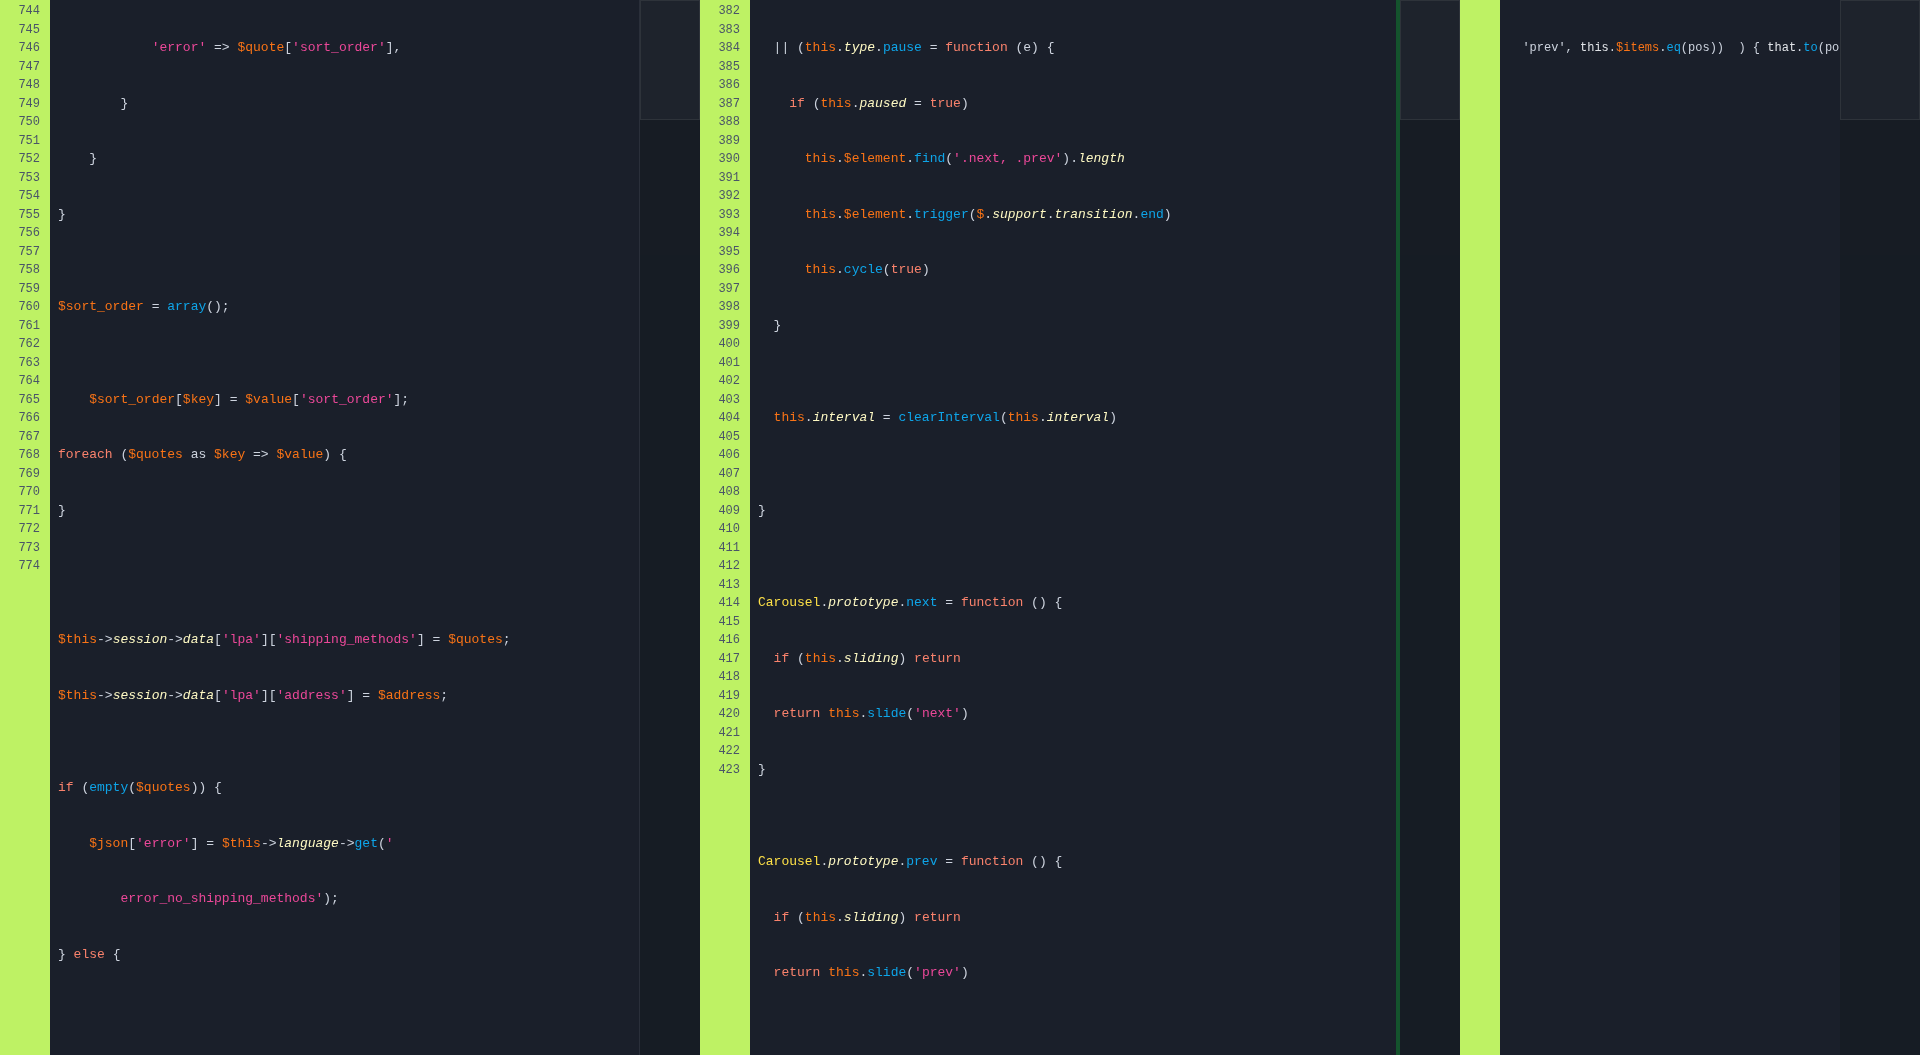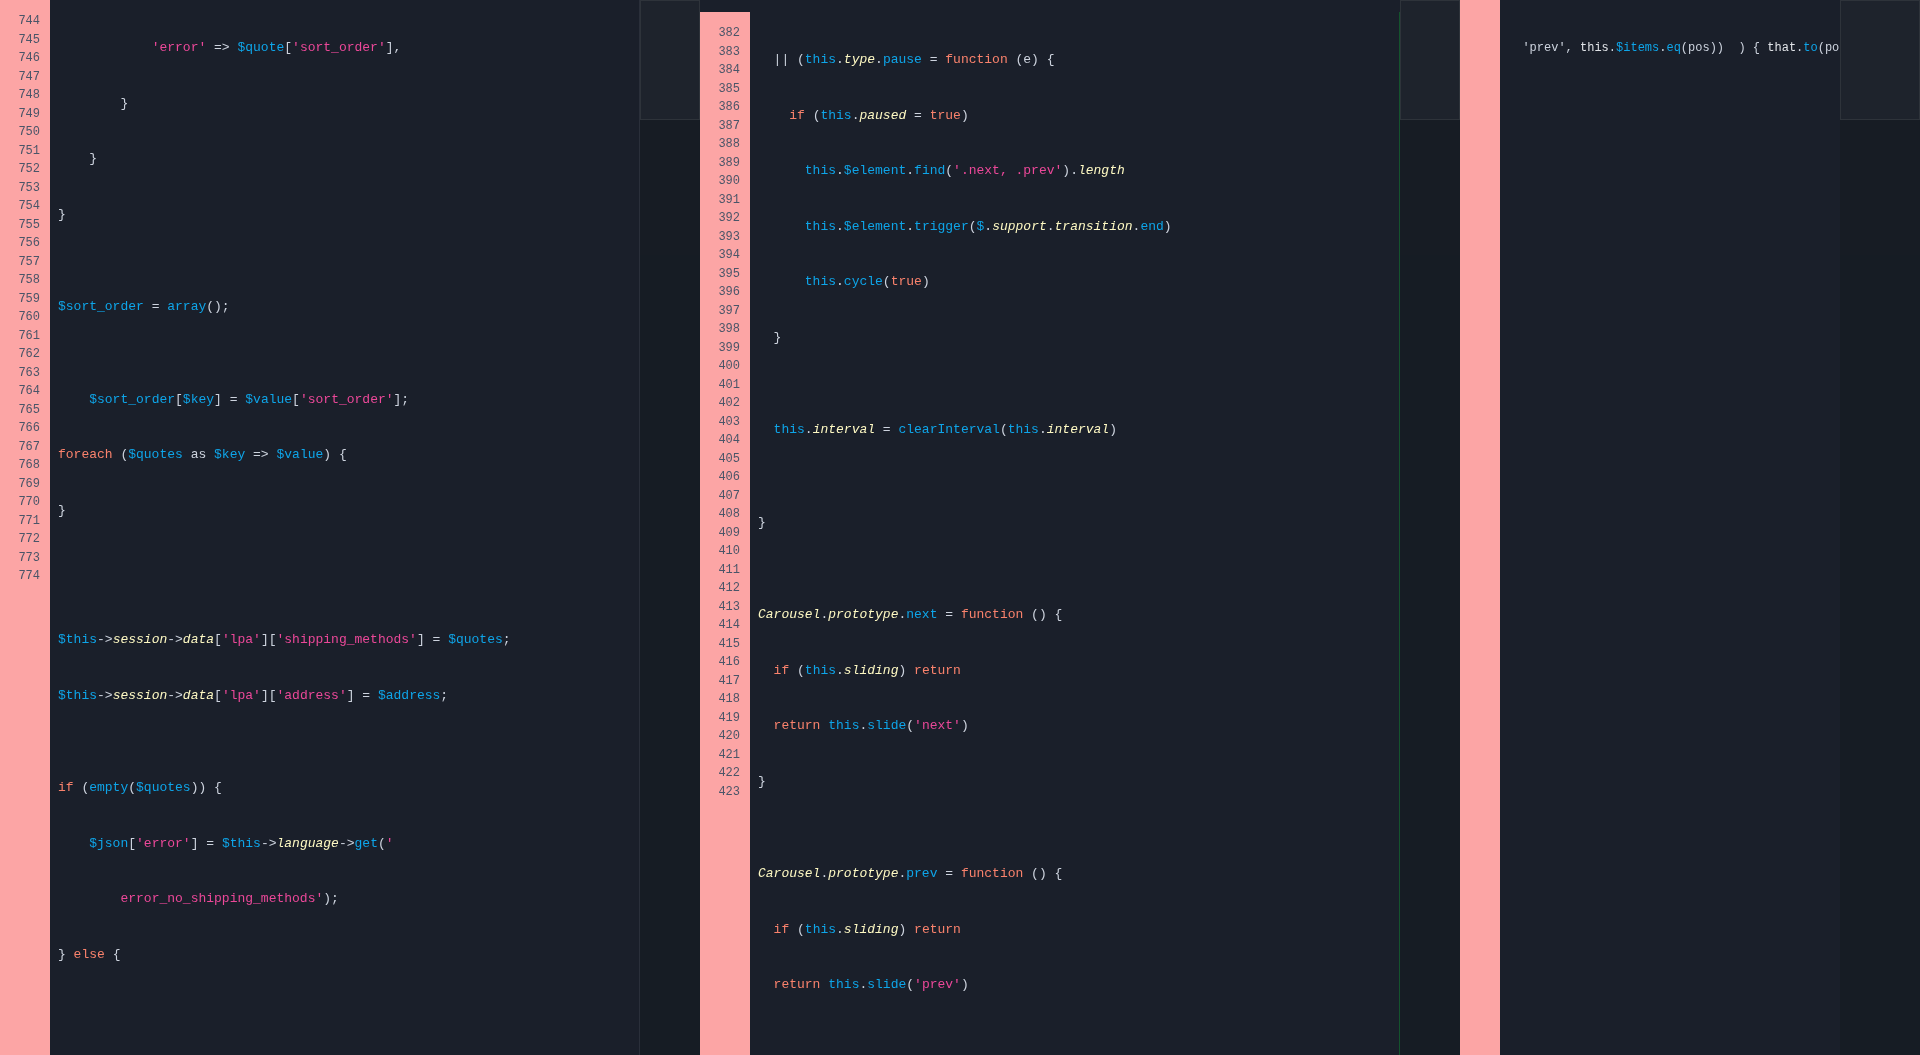--- a/index.html
+++ b/index.html
@@ -26,41 +26,40 @@
       position: relative;
     }
 
     .panel-left {
       width: 640px;
       border-right: 1px solid #2a2f3a;
     }
 
     .panel-middle {
       width: 700px;
-      border-right: 1px solid #14532d;
-      margin-top: 12px;
+      border-right: 4px solid #14532d;
     }
 
     .panel-right {
       flex: 1;
     }
 
     .code-area {
       display: flex;
       height: 100%;
       overflow: hidden;
     }
 
     .line-numbers {
       width: 50px;
-      background: #fca5a5;
+      background: #bef264;
       color: #4a5568;
       text-align: right;
       padding-right: 10px;
-      padding-top: 12px;
+      padding-top: 2px;
       user-select: none;
       flex-shrink: 0;
       line-height: 18.5px;
       font-size: 12px;
     }
 
     .code-content {
       flex: 1;
       padding: 2px 8px;
       overflow: hidden;
@@ -69,22 +68,22 @@
     }
 
     .ln { display: block; line-height: 18.5px; }
 
     
     .kw { color: #f9826c; } 
     .fn { color: #0ea5e9; } 
     .var { color: #e1e4e8; } 
     .str { color: #ec4899; } 
     .prop { color: #fef9c3; font-style: italic; } 
-    .cls { color: #fef9c3; font-style: italic; } 
-    .obj { color: #0ea5e9; } 
+    .cls { color: #fde047; } 
+    .obj { color: #f97316; } 
     .plain { color: #cdd3de; } 
 
     .minimap {
       width: 60px;
       background: #161b22;
       opacity: 0.7;
       flex-shrink: 0;
       overflow: hidden;
       position: relative;
     }

